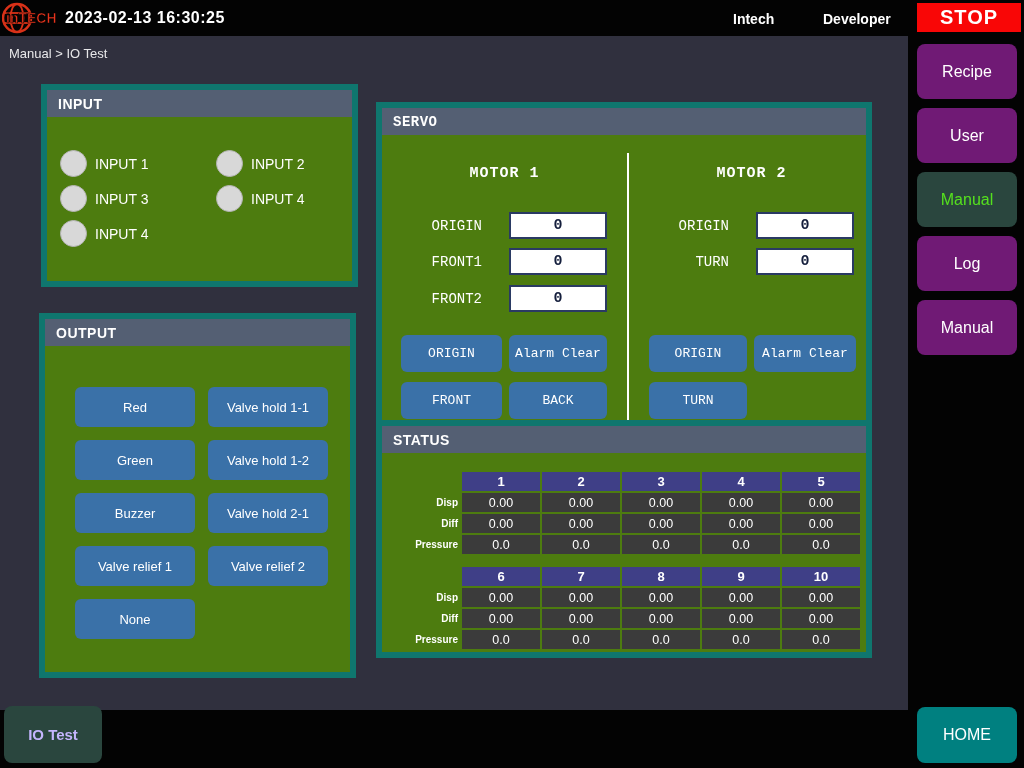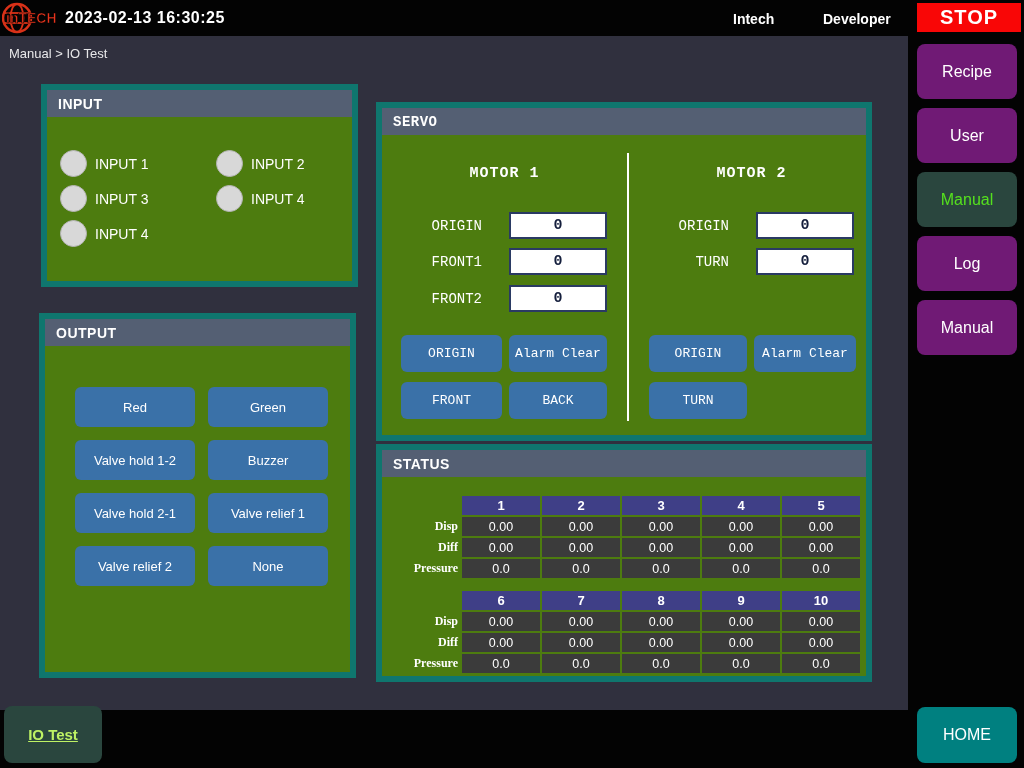--- a/index.html
+++ b/index.html
@@ -19,21 +19,21 @@
   
   .main { position:absolute; left:0; top:36px; width:908px; height:674px; background:#30303e; }
   .breadcrumb { position:absolute; left:9px; top:10px; color:#e8e8ea; font-size:13px; }
 
   
   .panel { position:absolute; border:6px solid #0f766e; background:#4d7c0f; }
   .panel-header { height:27px; background:#545f73; color:#fff; font-weight:bold; font-size:14px; letter-spacing:0.5px; display:flex; align-items:center; padding-left:11px; }
   .p-input  { left:41px; top:48px;  width:317px; height:203px; }
   .p-output { left:39px; top:277px; width:317px; height:365px; }
   .p-servo  { left:376px; top:66px; width:496px; height:339px;font-family:Liberation Mono, monospace; }
-  .p-status { left:376px; top:408px; width:496px; height:238px;text-align:right; }
+  .p-status { left:376px; top:384px; width:496px; height:238px;text-align:right; }
 
   
   .input-grid { display:grid; grid-template-columns:156px 156px; grid-auto-rows:27px; row-gap:8px; padding:33px 0 0 13px; }
   .io-item { display:flex; align-items:center; gap:8px; }
   .lamp { width:27px; height:27px; border-radius:50%; background:#d8d8d8; border:1px solid #b5b5b5; flex:0 0 auto; }
   .io-item span.t { color:#fff; font-size:14px; }
 
   
   .output-grid { display:grid; grid-template-columns:120px 120px; grid-auto-rows:40px; column-gap:13px; row-gap:13px; padding:41px 0 0 30px; }
   .btn-blue { background:#3a71a8; color:#fff; border-radius:6px; font-size:13px; display:flex; align-items:center; justify-content:center; cursor:pointer; }
@@ -49,31 +49,31 @@
   .vbox { position:absolute; left:127px; width:98px; height:27px; background:#fff; border:2px solid #2a3a63; color:#141e3c; font-weight:bold; font-size:15px; text-align:center; display:flex; align-items:center; justify-content:center; }
   .sbtn { position:absolute; width:101px; height:37px; }
   .divider { position:absolute; left:245px; top:18px; width:2px; height:268px; background:#fff; }
 
   
   .status-body { position:relative; width:100%; height:205px; }
   .stat-block { position:absolute; left:2px; display:grid; grid-template-columns:76px repeat(5,78px); grid-auto-rows:19px; gap:2px; }
   .sb-1 { top:19px; } .sb-2 { top:114px; }
   .sc-h { background:#3f3f87; color:#fff; font-weight:bold; font-size:13px; display:flex; align-items:center; justify-content:center; }
   .sc-v { background:#3b3b3b; color:#fff; font-size:12.5px; display:flex; align-items:center; justify-content:center; }
-  .sc-l { color:#fff; font-weight:bold; font-size:12px; display:flex; align-items:center; justify-content:flex-end; padding-right:2px;font-family:Liberation Serif, serif; }
+  .sc-l { color:#fff; font-weight:bold; font-size:10px; display:flex; align-items:center; justify-content:flex-end; padding-right:2px; }
   .sc-e { }
 
   
   .side-btn { position:absolute; left:917px; width:100px; height:55px; background:#701a75; color:#fff; border-radius:8px; font-size:16px; display:flex; align-items:center; justify-content:center; cursor:pointer; }
   .side-btn.active { background:#2a463e; color:#55e01e; }
   .sb-recipe { top:44px; } .sb-user { top:108px; } .sb-manual { top:172px; } .sb-log { top:236px; } .sb-system { top:300px; }
   .home-btn { position:absolute; left:917px; top:707px; width:100px; height:56px; background:#008080; color:#fff; border-radius:8px; font-size:16px; display:flex; align-items:center; justify-content:center; cursor:pointer; }
 
   
-  .iotest-btn { position:absolute; left:4px; top:706px; width:98px; height:57px; background:#2a463e; color:#bef264; border-radius:8px; font-weight:bold; font-size:15px; display:flex; align-items:center; justify-content:center; cursor:pointer;text-decoration:underline; }
+  .iotest-btn { position:absolute; left:4px; top:706px; width:98px; height:57px; background:#2a463e; color:#c4b5fd; border-radius:8px; font-weight:bold; font-size:15px; display:flex; align-items:center; justify-content:center; cursor:pointer; }
 </style>
 </head>
 <body>
 
 <div class="screen">
 
   <div class="topbar">
     <div class="logo">
       <svg width="56" height="34" viewBox="0 0 56 34">
         <circle cx="15" cy="17" r="14" fill="none" stroke="#d93118" stroke-width="2.5"></circle>
@@ -115,20 +115,21 @@
           <span class="lamp"></span>
           <span class="t">INPUT 4</span>
         </div>
       </div>
     </section>
 
     <section class="panel p-output">
       <div class="panel-header">OUTPUT</div>
       <div class="output-grid">
         <div class="btn-blue">Red</div>
+        <div class="btn-blue">Valve hold 1-1</div>
         <div class="btn-blue">Green</div>
         <div class="btn-blue">Valve hold 1-2</div>
         <div class="btn-blue">Buzzer</div>
         <div class="btn-blue">Valve hold 2-1</div>
         <div class="btn-blue">Valve relief 1</div>
         <div class="btn-blue">Valve relief 2</div>
         <div class="btn-blue">None</div>
       </div>
     </section>
 

